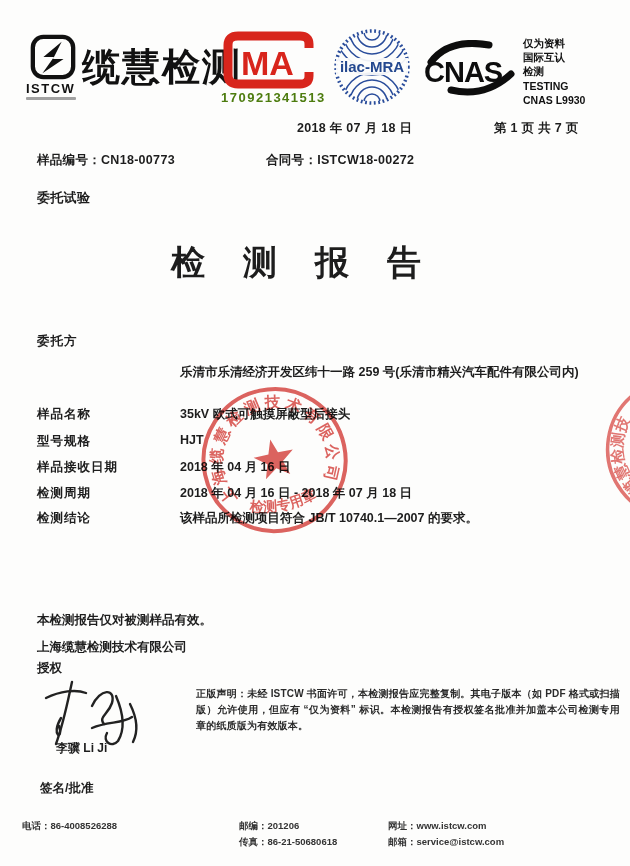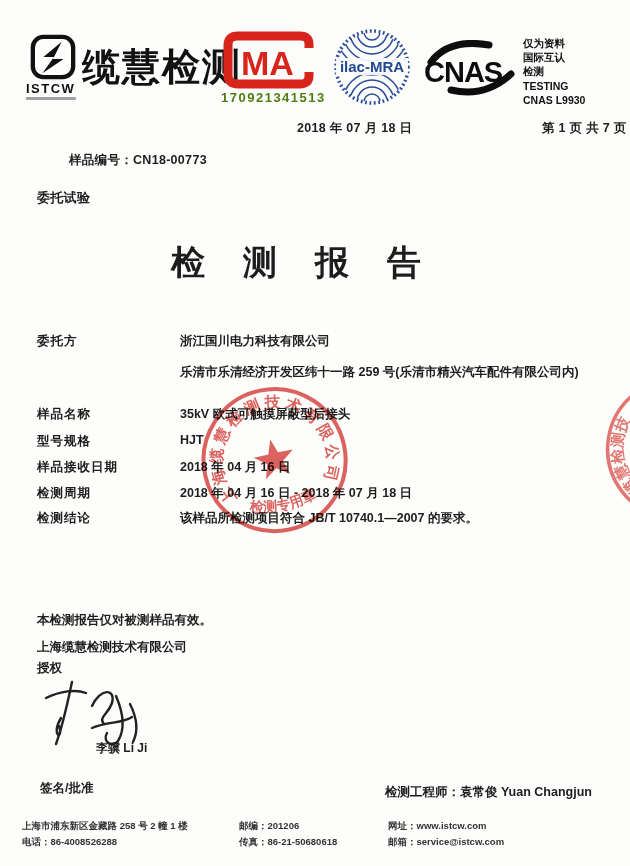--- a/index.html
+++ b/index.html
@@ -85,32 +85,34 @@
 
   <div class="abs accred" style="left:523px;top:36px;">
     <div>仅为资料</div>
     <div>国际互认</div>
     <div>检测</div>
     <div>TESTING</div>
     <div>CNAS L9930</div>
   </div>
 
   <div class="abs meta-row" style="left:297px;top:120px;">2018 年 07 月 18 日</div>
-  <div class="abs meta-row" style="left:494px;top:120px;margin-left:48px;">第 1 页  共 7 页</div>
+  <div class="abs meta-row" style="left:494px;top:120px;">第 1 页  共 7 页</div>
 
-  <div class="abs meta-row" style="left:37px;top:152px;margin-left:32px;">
+  <div class="abs meta-row" style="left:37px;top:152px;">
     <span>样品编号：</span><span>CN18-00773</span>
+  </div>
+  <div class="abs meta-row" style="left:266px;top:152px;">
+    <span>合同号：</span><span>ISTCW18-00272</span>
   </div>
 
   <div class="abs meta-row" style="left:37px;top:189px;font-size:13px;">委托试验</div>
 
   <div class="abs doc-title" style="left:0;top:240px;">检测报告</div>
 
   <div class="abs flabel" style="left:37px;top:333px;">委托方</div>
-  <div class="abs fvalue" style="left:180px;top:333px;">浙江国川电力科技有限公司</div>
   <div class="abs fvalue" style="left:180px;top:364px;">乐清市乐清经济开发区纬十一路 259 号(乐清市精兴汽车配件有限公司内)</div>
 
   <div class="abs flabel" style="left:37px;top:406px;">样品名称</div>
   <div class="abs fvalue" style="left:180px;top:406px;">35kV 欧式可触摸屏蔽型后接头</div>
 
   <div class="abs flabel" style="left:37px;top:433px;">型号规格</div>
   <div class="abs fvalue" style="left:180px;top:433px;">HJT</div>
 
   <div class="abs flabel" style="left:37px;top:459px;">样品接收日期</div>
   <div class="abs fvalue" style="left:180px;top:459px;">2018 年 04 月 16 日</div>
@@ -158,30 +160,27 @@
     <svg width="120" height="72" viewBox="0 0 120 72" fill="none" stroke="#222" stroke-width="2.4" stroke-linecap="round">
       <path d="M36 4 C 32 22 28 44 20 66"></path>
       <path d="M10 20 C 24 13 40 11 50 15"></path>
       <path d="M25 40 C 14 58 28 63 23 48"></path>
       <path d="M56 28 C 64 10 80 10 76 25 C 72 37 62 39 68 46"></path>
       <path d="M56 50 C 72 43 86 46 96 39"></path>
       <path d="M80 18 C 86 32 90 50 82 63 C 76 70 66 64 71 55"></path>
       <path d="M94 26 C 100 38 103 52 97 64"></path>
     </svg>
   </div>
-  <div class="abs small-note" style="left:56px;top:740px;font-size:12px;margin-left:40px;">李骥 Li Ji</div>
+  <div class="abs small-note" style="left:56px;top:740px;font-size:12px;">李骥 Li Ji</div>
   <div class="abs sig-caption" style="left:40px;top:764px;">签名/批准</div>
 
+  <div class="abs statement" style="left:196px;top:686px;width:424px;">正版声明：未经 ISTCW 书面许可，本检测报告应完整复制。其电子版本（如 PDF 格式或扫描版）允许使用，但应有 “仅为资料” 标识。本检测报告有授权签名批准并加盖本公司检测专用章的纸质版为有效版本。</div>
 
-  <div class="abs engineer" style="left:385px;top:784px;">
-    <span>检测工程师：</span><span>袁常俊  Yuan Changjun</span>
-  </div>
 
   <div class="abs footer-block" style="left:22px;top:818px;">
-    <div>上海市浦东新区金藏路 258 号 2 幢 1 楼</div>
     <div>电话：86-4008526288</div>
   </div>
   <div class="abs footer-block" style="left:239px;top:818px;">
     <div>邮编：201206</div>
     <div>传真：86-21-50680618</div>
   </div>
   <div class="abs footer-block" style="left:388px;top:818px;">
     <div>网址：www.istcw.com</div>
     <div>邮箱：service@istcw.com</div>
   </div>

